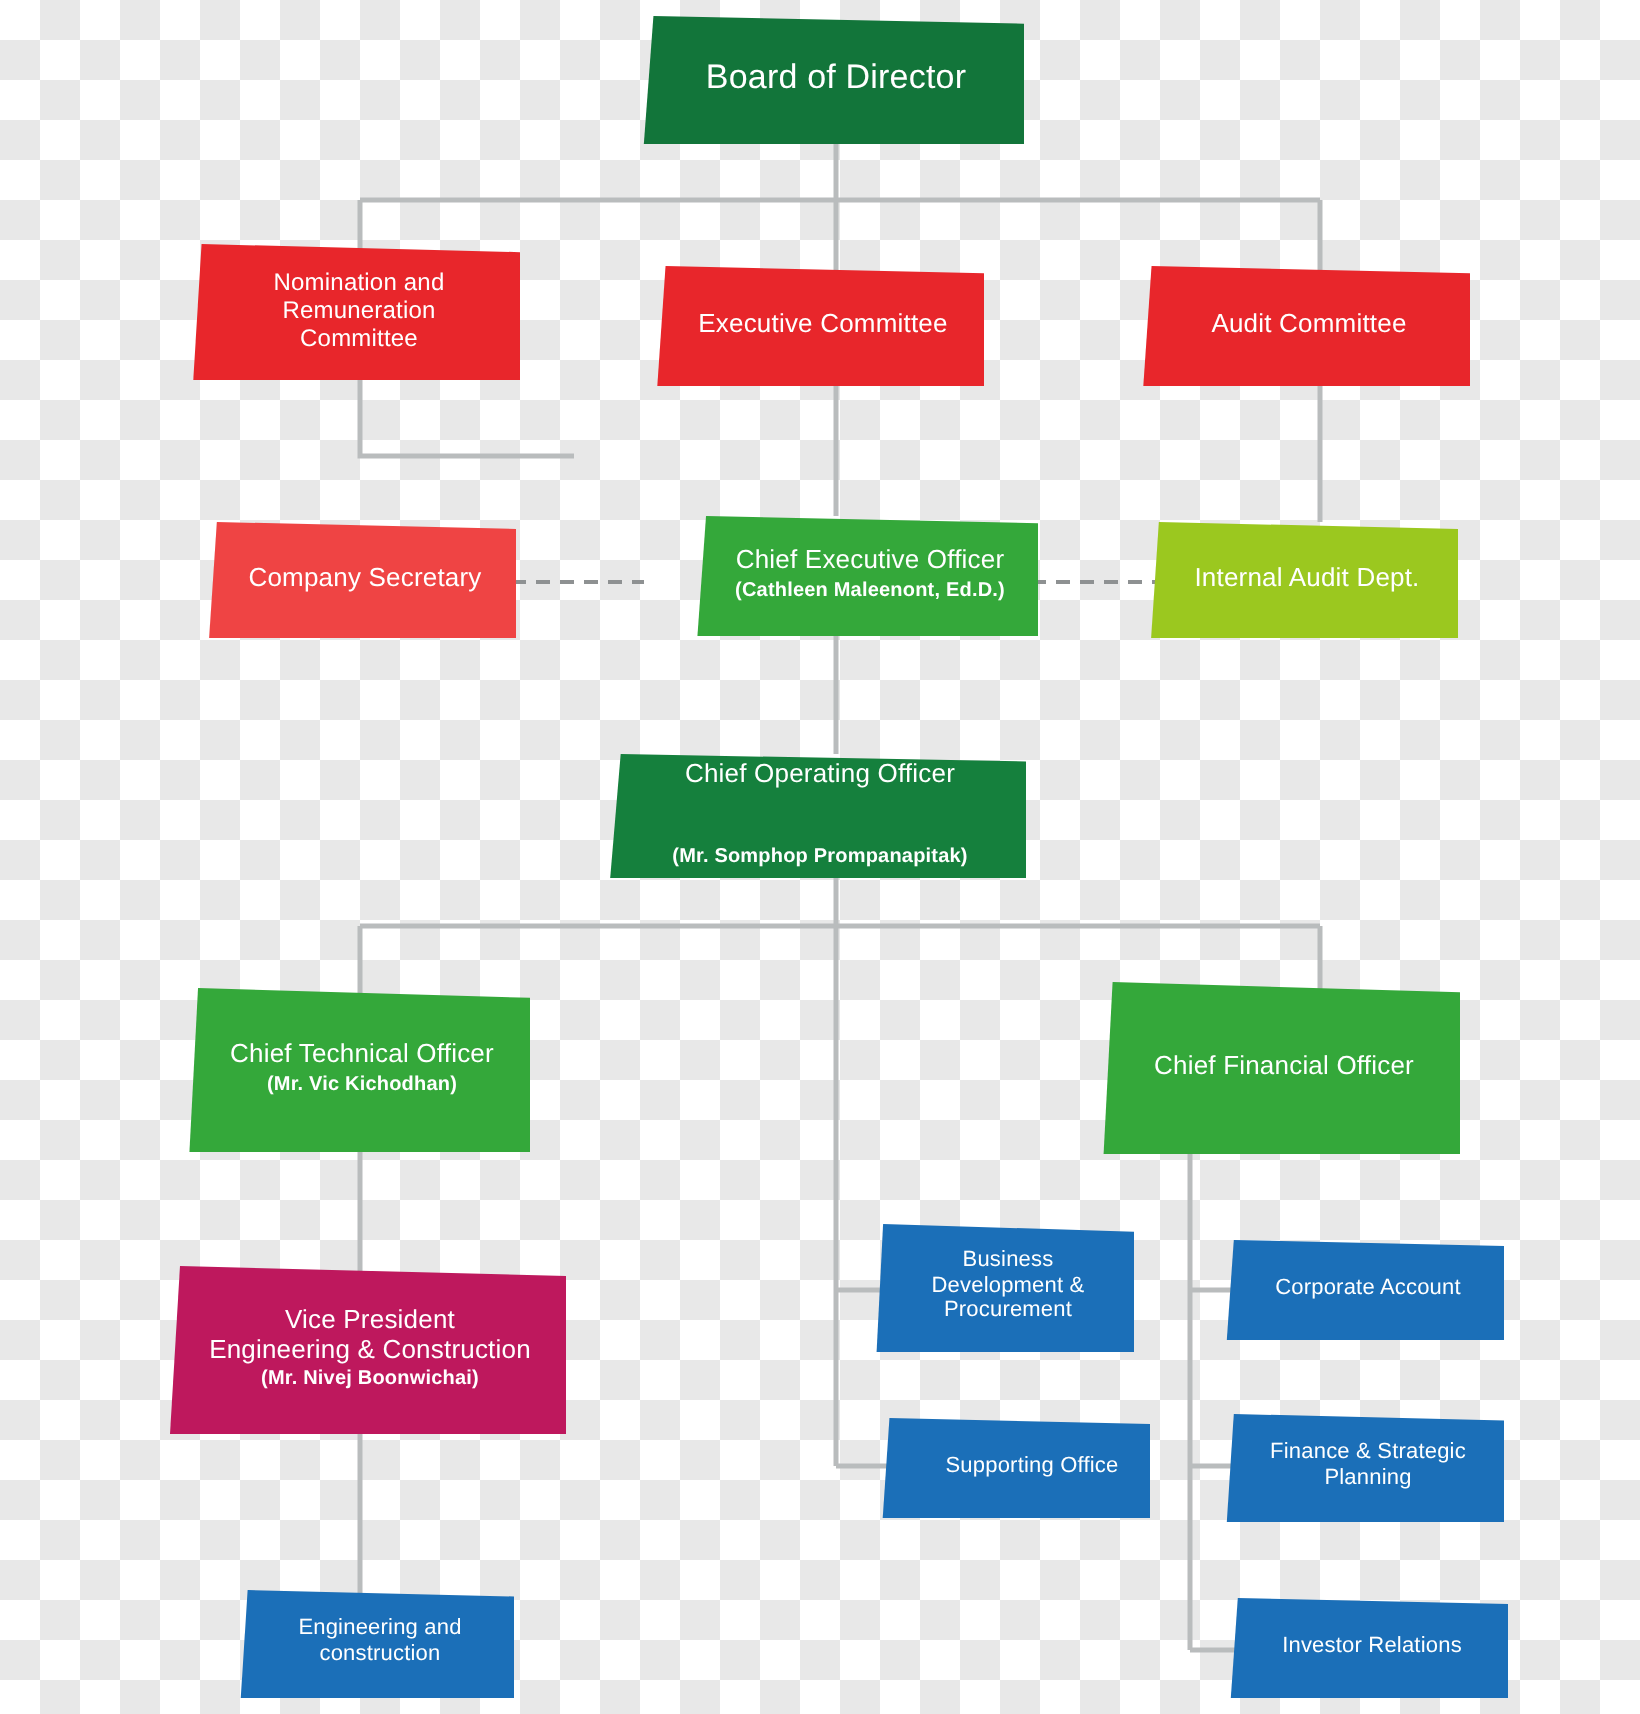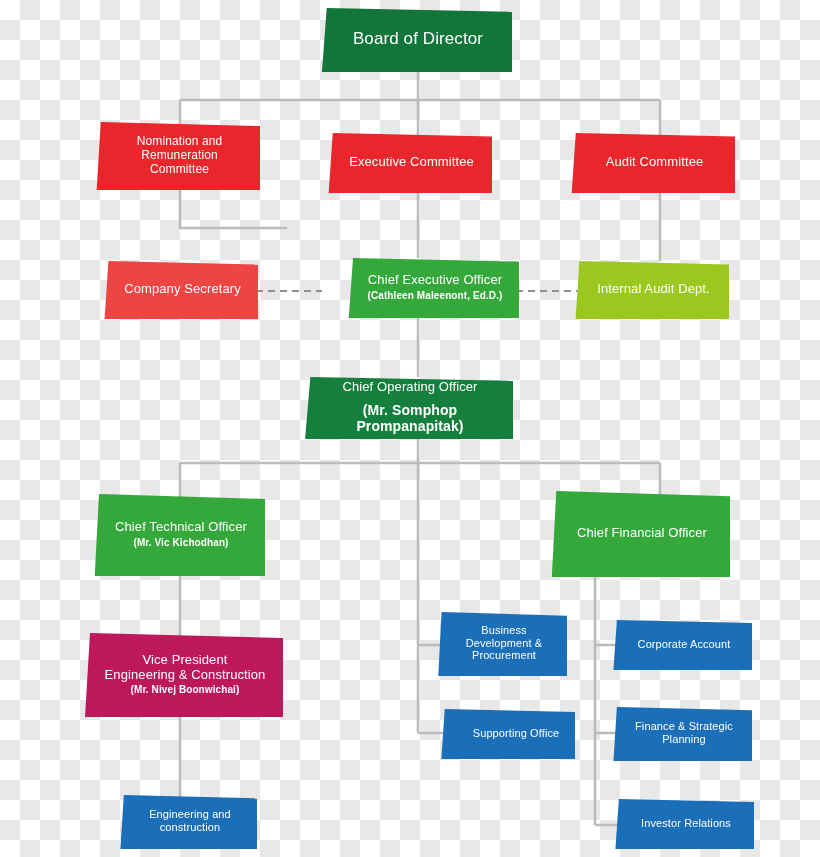--- a/index.html
+++ b/index.html
@@ -114,21 +114,21 @@
     </div>
     <div class="node" style="left: 320px; top: 258px; width: 172px; height: 60px; background: rgb(52, 168, 58); margin-left: 27px;">
       <div class="t1" style="font-size: 13px;">Chief Executive Officer</div>
       <div class="t2" style="font-size: 10px; margin-top: 2px;">(Cathleen Maleenont, Ed.D.)</div>
     </div>
     <div class="node" style="left: 574px; top: 261px; width: 155px; height: 58px; background: rgb(155, 200, 31);">
       <div class="t1" style="font-size: 13px;">Internal Audit Dept.</div>
     </div>
     <div class="node" style="left: 303px; top: 377px; width: 210px; height: 62px; background: #15803d; justify-content: space-between;">
       <div class="t1" style="font-size: 13px;">Chief Operating Officer</div>
-      <div class="t2" style="font-size: 14px; margin-top: 2px;">(Mr. Somphop Prompanapitak)</div>
+      <div class="t2" style="font-size: 10px; margin-top: 2px;">(Mr. Somphop Prompanapitak)</div>
     </div>
     <div class="node" style="left: 93px; top: 494px; width: 172px; height: 82px; background: rgb(52, 168, 58);">
       <div class="t1" style="font-size: 13px;">Chief Technical Officer</div>
       <div class="t2" style="font-size: 10px; margin-top: 2px;">(Mr. Vic Kichodhan)</div>
     </div>
     <div class="node" style="left: 550px; top: 491px; width: 180px; height: 86px; background: rgb(52, 168, 58);">
       <div class="t1" style="font-size: 13px;">Chief Financial Officer</div>
     </div>
     <div class="node" style="left: 83px; top: 633px; width: 200px; height: 84px; background: #be185d;">
       <div class="t1" style="font-size: 13px;">

